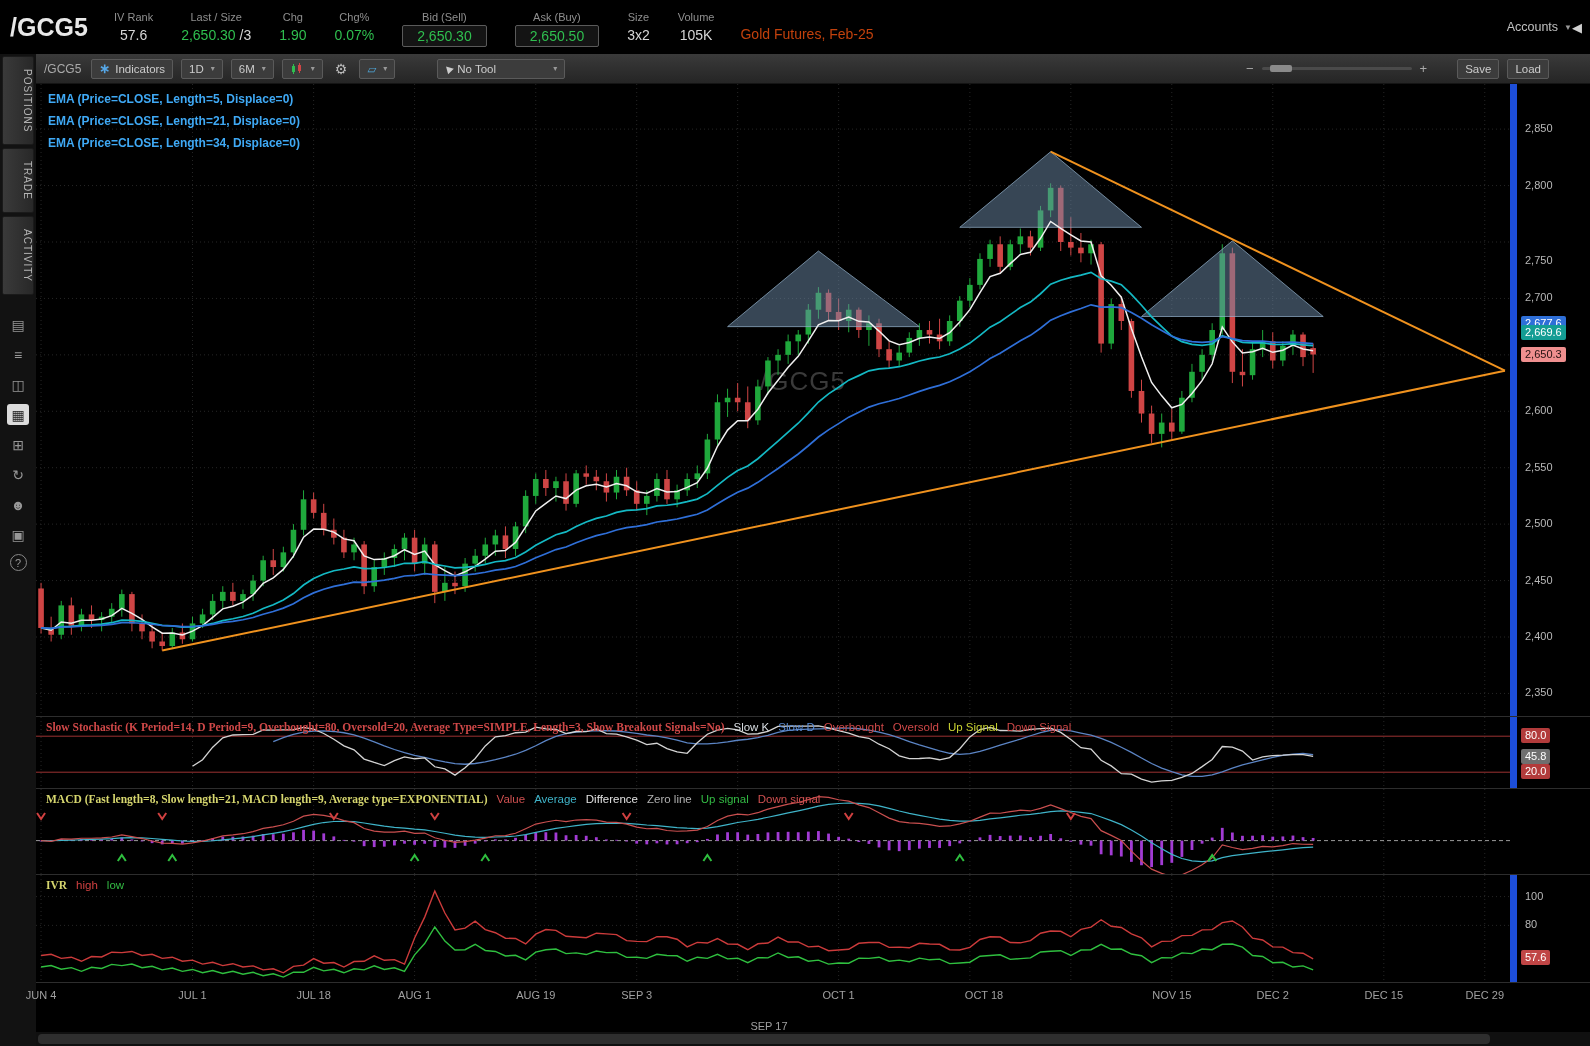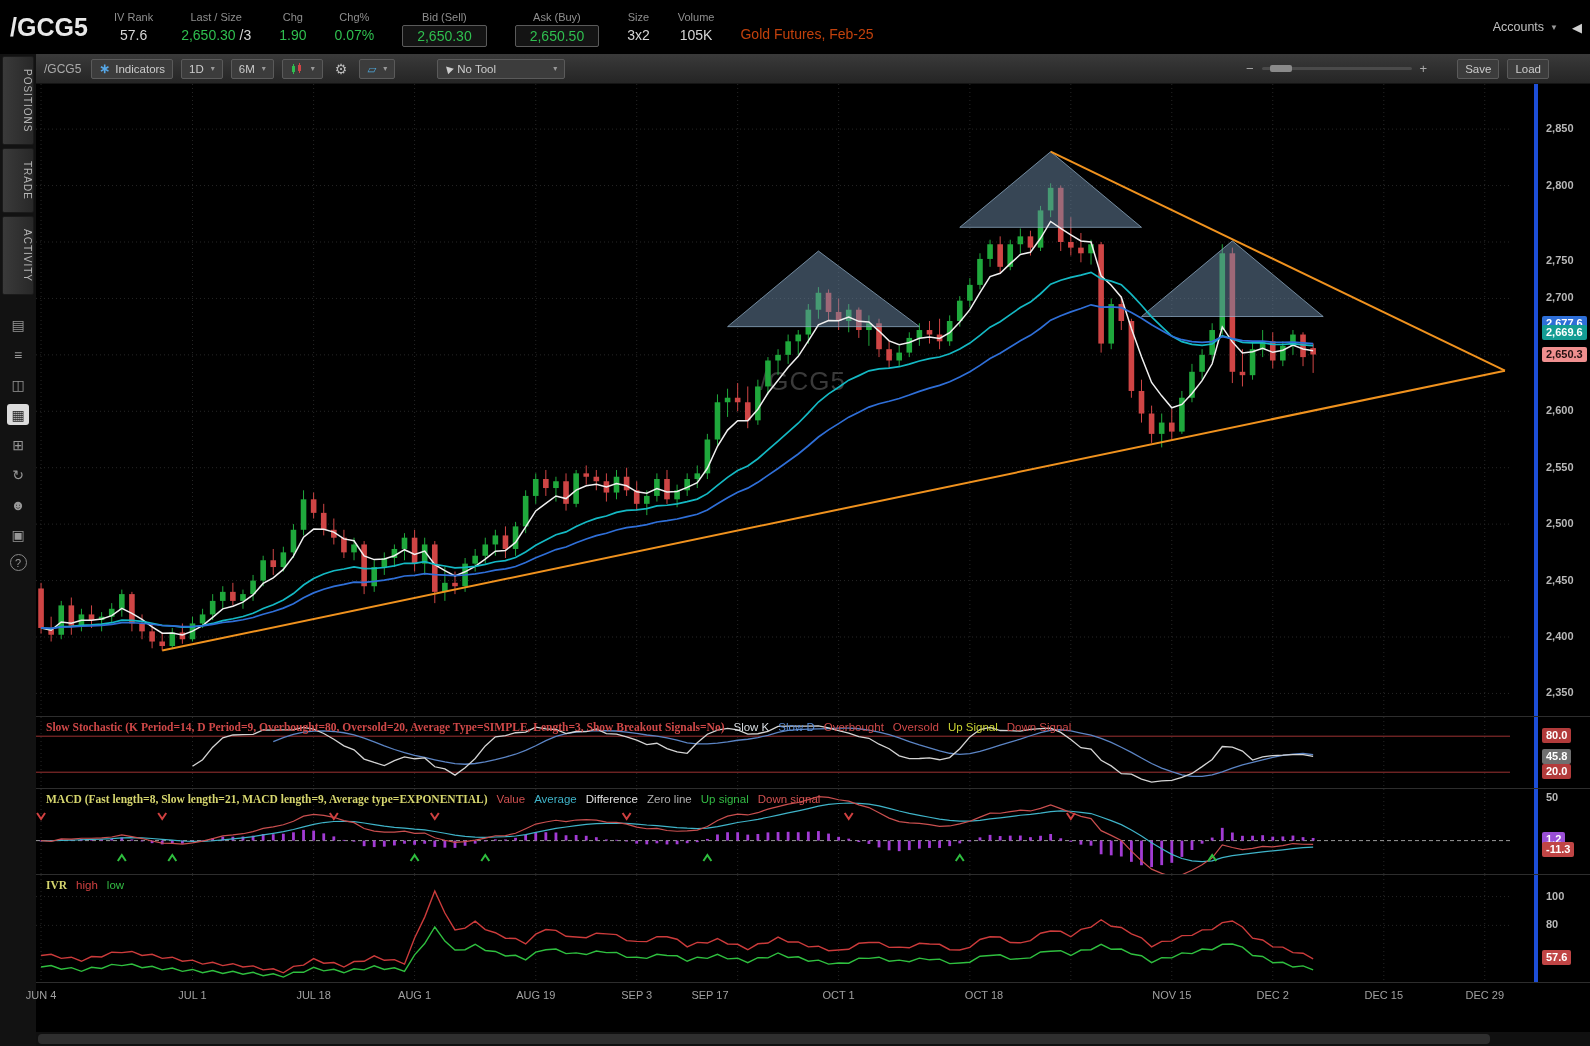--- a/index.html
+++ b/index.html
@@ -10,21 +10,21 @@
   
   header { height:54px; display:flex; align-items:center; background:#000; }
   .sym { font-size:25px; font-weight:600; color:#e8e8e8; margin-left:10px; width:96px; }
   .hfields { display:flex; gap:28px; align-items:flex-start; margin-left:8px; }
   .hfield { text-align:center; }
   .hlabel { font-size:11px; color:#8f8f8f; padding-top:3px; white-space:nowrap; }
   .hvalue { font-size:14px; color:#d6d6d6; padding-top:4px; white-space:nowrap; }
   .green { color:#2fbf4f; }
   .qbox { border:1px solid #5a5a5a; background:#141414; border-radius:2px; padding:2px 14px; font-size:14px; margin-top:2px; cursor:pointer; }
   .desc { font-size:14px; color:#c2410c; margin-left:26px; padding-top:14px; white-space:nowrap; }
-  .hright { margin-left:auto; display:flex; align-items:center; gap:14px; margin-right:8px; }
+  .hright { margin-left:auto; display:flex; align-items:center; margin-right:8px; }
   .accounts { display:flex; align-items:center; gap:6px; color:#c0c0c0; font-size:12.5px; cursor:pointer; }
   .caret { font-size:8px; color:#999; }
   .collapse { color:#d0d0d0; font-size:13px; cursor:pointer; }
 
   
   .bodyrow { display:flex; height:992px; }
   aside.sidebar { width:36px; background:#121212; display:flex; flex-direction:column; align-items:center; padding-top:2px; }
   .vtab { width:32px; writing-mode:vertical-rl; text-align:center; font-size:10px; letter-spacing:1px; color:#b5b5b5;
           background:linear-gradient(90deg,#3a3a3a,#282828); border:1px solid #1a1a1a; border-radius:2px;
           padding:12px 0; margin-bottom:3px; cursor:pointer; }
@@ -52,21 +52,21 @@
   .ztrack { position:relative; width:150px; height:3px; background:#4a4a4a; border-radius:2px; cursor:pointer; }
   .zthumb { position:absolute; left:8px; top:-2px; width:22px; height:7px; background:#8a8a8a; border-radius:2px; }
 
   
   .panel { position:relative; width:100%; }
   .panel svg { position:absolute; left:0; top:0; }
   .p-price { height:632px; }
   .p-stoch { height:72px;  border-top:1px solid #2d2d2d; }
   .p-macd  { height:86px;  border-top:1px solid #2d2d2d; }
   .p-ivr   { height:108px; border-top:1px solid #2d2d2d; }
-  .axis { position:absolute; right:0; top:0; bottom:0; width:56px; border-left:4px solid #1d4ed8;font-weight:bold; }
+  .axis { position:absolute; right:0; top:0; bottom:0; width:80px; border-left:7px solid #1d4ed8; }
   .axis-label { position:absolute; left:8px; font-size:11px; color:#b8b8b8; }
   .badge { position:absolute; left:4px; font-size:11px; padding:0 4px; border-radius:2px; line-height:15px; white-space:nowrap; }
   .legend-main { position:absolute; left:12px; top:4px; line-height:22px; font-size:12px; color:#3fa9f5; font-weight:600; }
   .plegend { position:absolute; left:10px; top:4px; font-size:11.5px; white-space:nowrap; }
   .plegend span { margin-right:9px; }
   .plegend .ltitle { font-weight:700;font-family:Liberation Serif, serif; }
 
   .xaxis { position:relative; height:24px; border-top:1px solid #2d2d2d; }
   .xlab { position:absolute; top:6px; font-size:11px; color:#a0a0a0; transform:translateX(-50%); white-space:nowrap; }
 
@@ -486,20 +486,25 @@
             <rect x="1274.33" y="264.09" width="5.6" height="6.43" fill="#cf4545"></rect>
             <polygon points="691.57,242.64 782.43,167.03 883.39,242.64" class="pattern-tri"></polygon>
             <polygon points="923.77,143.33 1014.64,67.71 1105.5,143.33" class="pattern-tri"></polygon>
             <polygon points="1105.5,232.49 1196.36,156.87 1287.23,232.49" class="pattern-tri"></polygon>
             <path d="M5.05 543.97 L15.14 546.23 L25.24 537.95 L35.34 539.21 L45.43 536.28 L55.53 536.21 L65.62 535.04 L75.72 531.62 L85.82 524.45 L95.91 529.45 L106.01 535.42 L116.1 542.79 L126.2 549.20 L136.29 548.96 L146.39 551.06 L156.49 547.19 L166.58 541.60 L176.68 533.36 L186.77 524.86 L196.87 522.20 L206.97 518.17 L217.06 510.97 L227.16 499.40 L237.25 493.94 L247.35 485.41 L257.45 472.21 L267.54 453.24 L277.64 445.11 L287.73 445.34 L297.83 448.12 L307.92 454.87 L318.02 456.73 L328.12 471.89 L338.21 475.60 L348.31 475.07 L358.4 471.70 L368.5 465.70 L378.6 470.35 L388.69 467.05 L398.79 480.65 L408.88 486.71 L418.98 491.88 L429.08 487.80 L439.17 482.45 L449.27 475.12 L459.36 467.22 L469.46 466.47 L479.55 458.45 L489.65 442.94 L499.75 426.96 L509.84 419.32 L519.94 411.96 L530.03 414.59 L540.13 406.18 L550.23 401.70 L560.32 400.22 L570.42 402.99 L580.51 399.58 L590.61 401.81 L600.71 407.82 L610.8 409.19 L620.9 404.46 L630.99 408.08 L641.09 407.48 L651.18 403.32 L661.28 398.67 L671.38 384.28 L681.47 362.27 L691.57 346.09 L701.66 336.82 L711.76 336.65 L721.86 325.25 L731.95 309.00 L742.05 296.29 L752.14 283.30 L762.24 272.38 L772.34 256.82 L782.43 240.81 L792.53 236.53 L802.62 236.69 L812.72 233.03 L822.82 237.36 L832.91 237.99 L843.01 247.07 L853.1 256.88 L863.2 260.79 L873.29 258.50 L883.39 254.34 L893.49 253.08 L903.58 254.49 L913.68 248.66 L923.77 238.00 L933.87 225.63 L943.97 208.73 L954.06 192.57 L964.16 189.32 L974.25 179.64 L984.35 170.54 L994.45 168.24 L1004.54 154.30 L1014.64 137.47 L1024.73 144.32 L1034.83 150.76 L1044.92 156.93 L1055.02 158.04 L1065.12 191.88 L1075.21 201.28 L1085.31 213.19 L1095.4 244.45 L1105.5 272.81 L1115.6 298.49 L1125.69 311.85 L1135.79 323.77 L1145.88 320.43 L1155.98 309.55 L1166.08 296.65 L1176.17 279.78 L1186.27 242.95 L1196.36 257.89 L1206.46 268.99 L1216.55 267.73 L1226.65 264.26 L1236.75 268.34 L1246.84 266.17 L1256.94 260.96 L1267.03 265.01 L1277.13 266.85 " fill="none" stroke="#f0f0f0" stroke-width="1.5"></path>
             <path d="M5.05 543.97 L15.14 544.59 L25.24 542.48 L35.34 542.41 L45.43 541.32 L55.53 540.84 L65.62 540.10 L75.72 538.71 L85.82 536.11 L95.91 536.41 L106.01 537.41 L116.1 539.24 L126.2 541.31 L136.29 541.96 L146.39 543.17 L156.49 542.83 L166.58 541.70 L176.68 539.45 L186.77 536.58 L196.87 534.79 L206.97 532.54 L217.06 529.27 L227.16 524.45 L237.25 520.69 L247.35 515.93 L257.45 509.55 L267.54 500.99 L277.64 494.43 L287.73 490.01 L297.83 486.71 L307.92 485.04 L318.02 482.80 L328.12 484.57 L338.21 484.43 L348.31 483.48 L358.4 481.80 L368.5 479.24 L378.6 479.28 L388.69 477.57 L398.79 480.32 L408.88 482.00 L418.98 483.84 L429.08 483.46 L439.17 482.39 L449.27 480.40 L459.36 477.77 L469.46 476.60 L479.55 473.49 L489.65 467.90 L499.75 461.27 L509.84 456.07 L519.94 450.72 L530.03 447.91 L540.13 442.59 L550.23 438.06 L560.32 434.35 L570.42 432.00 L580.51 428.43 L590.61 426.42 L600.71 425.82 L610.8 424.56 L620.9 421.87 L630.99 421.27 L641.09 419.91 L651.18 417.65 L661.28 415.08 L671.38 409.66 L681.47 401.35 L691.57 393.39 L701.66 386.56 L711.76 381.99 L721.86 374.76 L731.95 365.83 L742.05 357.19 L752.14 348.11 L762.24 339.24 L772.34 328.92 L782.43 318.00 L792.53 309.82 L802.62 303.20 L812.72 296.15 L822.82 291.60 L832.91 286.84 L843.01 284.87 L853.1 284.11 L863.2 282.70 L873.29 280.09 L883.39 276.99 L893.49 274.58 L903.58 273.01 L913.68 269.74 L923.77 264.92 L933.87 259.10 L943.97 251.44 L954.06 243.16 L964.16 237.67 L974.25 230.63 L984.35 223.52 L994.45 218.07 L1004.54 209.74 L1014.64 200.11 L1024.73 196.28 L1034.83 193.32 L1044.92 191.13 L1055.02 188.32 L1065.12 194.80 L1075.21 197.10 L1085.31 200.73 L1095.4 210.38 L1105.5 221.22 L1115.6 232.91 L1125.69 242.52 L1135.79 252.07 L1145.88 257.68 L1155.98 260.41 L1166.08 261.36 L1176.17 259.97 L1186.27 251.73 L1196.36 255.00 L1206.46 258.29 L1216.55 258.92 L1226.65 258.77 L1236.75 260.39 L1246.84 260.52 L1256.94 259.61 L1267.03 260.84 L1277.13 261.72 " fill="none" stroke="#14b9c4" stroke-width="1.7"></path>
             <path d="M5.05 543.97 L15.14 544.36 L25.24 543.05 L35.34 542.97 L45.43 542.25 L55.53 541.90 L65.62 541.37 L75.72 540.43 L85.82 538.69 L95.91 538.74 L106.01 539.23 L116.1 540.27 L126.2 541.52 L136.29 541.92 L146.39 542.68 L156.49 542.49 L166.58 541.80 L176.68 540.38 L186.77 538.52 L196.87 537.29 L206.97 535.73 L217.06 533.50 L227.16 530.22 L237.25 527.53 L247.35 524.15 L257.45 519.67 L267.54 513.71 L277.64 508.86 L287.73 505.25 L297.83 502.31 L307.92 500.37 L318.02 498.09 L328.12 498.32 L338.21 497.45 L348.31 496.11 L358.4 494.33 L368.5 492.01 L378.6 491.30 L388.69 489.54 L398.79 490.58 L408.88 491.06 L418.98 491.69 L429.08 491.00 L439.17 489.90 L449.27 488.22 L459.36 486.12 L469.46 484.91 L479.55 482.48 L489.65 478.45 L499.75 473.68 L509.84 469.70 L519.94 465.56 L530.03 462.95 L540.13 458.74 L550.23 454.97 L560.32 451.67 L570.42 449.21 L580.51 445.98 L590.61 443.71 L600.71 442.35 L610.8 440.61 L620.9 438.00 L630.99 436.71 L641.09 434.97 L651.18 432.69 L661.28 430.21 L671.38 425.94 L681.47 419.79 L691.57 413.73 L701.66 408.27 L711.76 404.16 L721.86 398.35 L731.95 391.39 L742.05 384.50 L752.14 377.23 L762.24 369.99 L772.34 361.75 L782.43 353.01 L792.53 345.86 L802.62 339.64 L812.72 333.13 L822.82 328.15 L832.91 323.07 L843.01 319.77 L853.1 317.30 L863.2 314.51 L873.29 311.05 L883.39 307.33 L893.49 304.09 L903.58 301.42 L913.68 297.74 L923.77 293.10 L933.87 287.83 L943.97 281.38 L954.06 274.46 L964.16 269.23 L974.25 263.00 L984.35 256.68 L994.45 251.36 L1004.54 244.22 L1014.64 236.20 L1024.73 231.73 L1034.83 227.84 L1044.92 224.49 L1055.02 220.82 L1065.12 223.04 L1075.21 222.87 L1085.31 223.67 L1095.4 228.43 L1105.5 234.21 L1115.6 240.82 L1125.69 246.41 L1135.79 252.19 L1145.88 255.71 L1155.98 257.54 L1166.08 258.30 L1176.17 257.60 L1186.27 252.55 L1196.36 254.57 L1206.46 256.66 L1216.55 257.15 L1226.65 257.16 L1236.75 258.26 L1246.84 258.47 L1256.94 258.01 L1267.03 258.88 L1277.13 259.54 " fill="none" stroke="#2f6fd8" stroke-width="1.7"></path>
             <line x1="126.2" y1="566.54" x2="1468.95" y2="286.66" stroke="#f0921e" stroke-width="2"></line>
             <line x1="1014.64" y1="67.71" x2="1468.95" y2="286.66" stroke="#f0921e" stroke-width="2"></line>
           </svg>
+        <div class="legend-main">
+          <div>EMA (Price=CLOSE, Length=5, Displace=0)</div>
+          <div>EMA (Price=CLOSE, Length=21, Displace=0)</div>
+          <div>EMA (Price=CLOSE, Length=34, Displace=0)</div>
+        </div>
         <div class="axis" id="price-axis">
             <div class="axis-label" style="top: 38.1px;">2,850</div>
             <div class="axis-label" style="top: 94.6px;">2,800</div>
             <div class="axis-label" style="top: 151px; margin-top: 19px;">2,750</div>
             <div class="axis-label" style="top: 207.4px;">2,700</div>
             <div class="axis-label" style="top: 263.9px;">2,650</div>
             <div class="axis-label" style="top: 320.3px;">2,600</div>
             <div class="axis-label" style="top: 376.7px;">2,550</div>
             <div class="axis-label" style="top: 433.1px;">2,500</div>
             <div class="axis-label" style="top: 489.6px;">2,450</div>
@@ -695,25 +700,20 @@
             <path d="M1030.83 24 L1034.83 30 L1038.83 24" fill="none" stroke="#d04040" stroke-width="2"></path>
             <path d="M81.82 72 L85.82 66 L89.82 72" fill="none" stroke="#2fbf3f" stroke-width="2"></path>
             <path d="M132.29 72 L136.29 66 L140.29 72" fill="none" stroke="#2fbf3f" stroke-width="2"></path>
             <path d="M374.6 72 L378.6 66 L382.6 72" fill="none" stroke="#2fbf3f" stroke-width="2"></path>
             <path d="M445.27 72 L449.27 66 L453.27 72" fill="none" stroke="#2fbf3f" stroke-width="2"></path>
             <path d="M667.38 72 L671.38 66 L675.38 72" fill="none" stroke="#2fbf3f" stroke-width="2"></path>
             <path d="M919.77 72 L923.77 66 L927.77 72" fill="none" stroke="#2fbf3f" stroke-width="2"></path>
             <path d="M1172.17 72 L1176.17 66 L1180.17 72" fill="none" stroke="#2fbf3f" stroke-width="2"></path>
           </svg>
         <div class="plegend" id="macd-legend"><span class="ltitle" style="color: rgb(214, 214, 110);">MACD (Fast length=8, Slow length=21, MACD length=9, Average type=EXPONENTIAL)</span><span style="color: rgb(208, 80, 80);">Value</span><span style="color: rgb(63, 179, 200);">Average</span><span style="color: rgb(224, 224, 224);">Difference</span><span style="color: rgb(176, 176, 176);">Zero line</span><span style="color: rgb(51, 187, 68);">Up signal</span><span style="color: rgb(208, 80, 80);">Down signal</span></div>
-        <div class="axis" id="macd-axis">
-            <div class="axis-label" style="top: 1.6px;">50</div>
-            <div class="badge" style="top: 42.6px; background: rgb(154, 79, 214); color: rgb(255, 255, 255);">1.2</div>
-            <div class="badge" style="top: 53.3px; background: rgb(192, 69, 69); color: rgb(255, 255, 255);">-11.3</div>
-          </div>
       </div>
 
       <div class="panel p-ivr">
         <svg id="ivr-svg" width="1474" height="108">
             <line x1="5.05" y1="0" x2="5.05" y2="108" class="vgrid"></line>
             <line x1="156.49" y1="0" x2="156.49" y2="108" class="vgrid"></line>
             <line x1="277.64" y1="0" x2="277.64" y2="108" class="vgrid"></line>
             <line x1="378.6" y1="0" x2="378.6" y2="108" class="vgrid"></line>
             <line x1="499.75" y1="0" x2="499.75" y2="108" class="vgrid"></line>
             <line x1="600.71" y1="0" x2="600.71" y2="108" class="vgrid"></line>
@@ -738,21 +738,21 @@
           </div>
       </div>
 
       <div class="xaxis" id="xaxis">
           <div class="xlab" style="left: 5.05px;">JUN 4</div>
           <div class="xlab" style="left: 156.49px;">JUL 1</div>
           <div class="xlab" style="left: 277.64px;">JUL 18</div>
           <div class="xlab" style="left: 378.6px;">AUG 1</div>
           <div class="xlab" style="left: 499.75px;">AUG 19</div>
           <div class="xlab" style="left: 600.71px;">SEP 3</div>
-          <div class="xlab" style="left: 674px;">SEP 17</div>
+          <div class="xlab" style="left: 733px; margin-top: 31px;">SEP 17</div>
           <div class="xlab" style="left: 802.62px;">OCT 1</div>
           <div class="xlab" style="left: 936px; padding-left: 24px;">OCT 18</div>
           <div class="xlab" style="left: 1034.83px; margin-top: 44px;">NOV 1</div>
           <div class="xlab" style="left: 1135.79px;">NOV 15</div>
           <div class="xlab" style="left: 1236.75px;">DEC 2</div>
           <div class="xlab" style="left: 1347.8px;">DEC 15</div>
           <div class="xlab" style="left: 1448.76px;">DEC 29</div>
         </div>
 
       <div class="bstrip">

